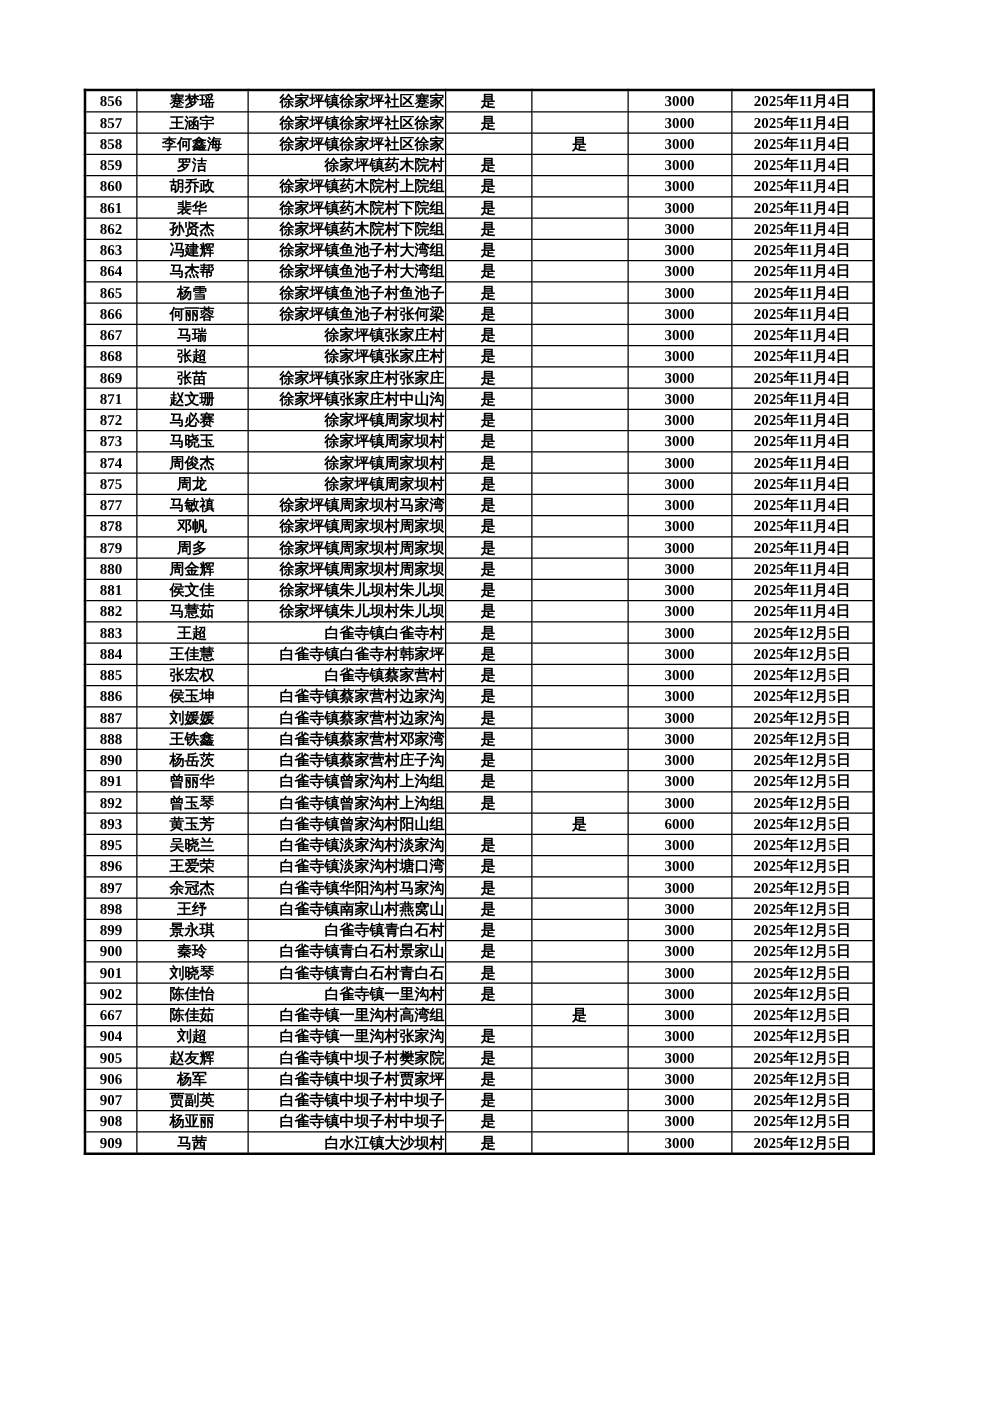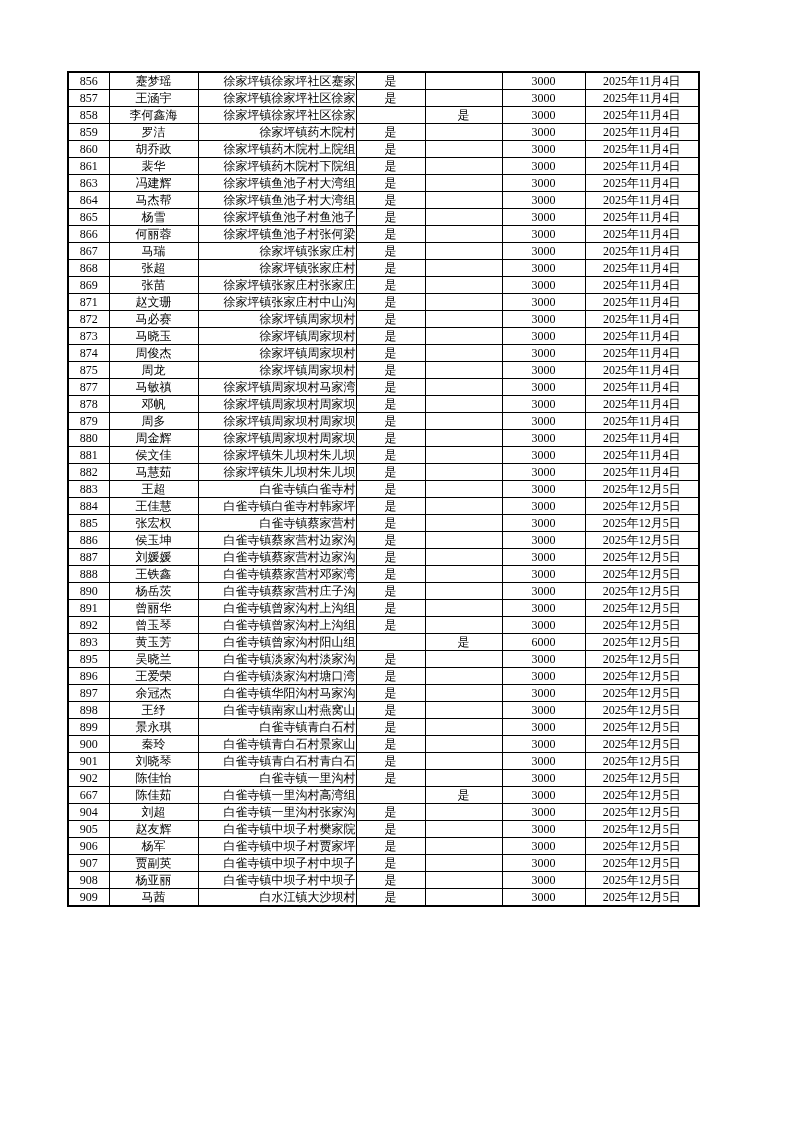--- a/index.html
+++ b/index.html
@@ -22,20 +22,21 @@
     background: #ffffff;
   }
   table.roster {
     position: absolute;
     left: 67px;
     top: 71px;
     width: 631px;
     border-collapse: collapse;
     table-layout: fixed;
     border: 2px solid #000000;
+    font-weight: bold;
   }
   table.roster td {
     border: 1px solid #000000;
     height: 16px;
     padding: 0;
     font-size: 12px;
     line-height: 16px;
     white-space: nowrap;
     overflow: hidden;
     text-align: center;
@@ -117,20 +118,29 @@
         <tr>
           <td class="c-id">861</td>
           <td class="c-name">裴华</td>
           <td class="c-address">徐家坪镇药木院村下院组</td>
           <td class="c-yes1">是</td>
           <td class="c-yes2"></td>
           <td class="c-amount">3000</td>
           <td class="c-date">2025年11月4日</td>
         </tr>
         <tr>
+          <td class="c-id">862</td>
+          <td class="c-name">孙贤杰</td>
+          <td class="c-address">徐家坪镇药木院村下院组</td>
+          <td class="c-yes1">是</td>
+          <td class="c-yes2"></td>
+          <td class="c-amount">3000</td>
+          <td class="c-date">2025年11月4日</td>
+        </tr>
+        <tr>
           <td class="c-id">863</td>
           <td class="c-name">冯建辉</td>
           <td class="c-address">徐家坪镇鱼池子村大湾组</td>
           <td class="c-yes1">是</td>
           <td class="c-yes2"></td>
           <td class="c-amount">3000</td>
           <td class="c-date">2025年11月4日</td>
         </tr>
         <tr>
           <td class="c-id">864</td>

